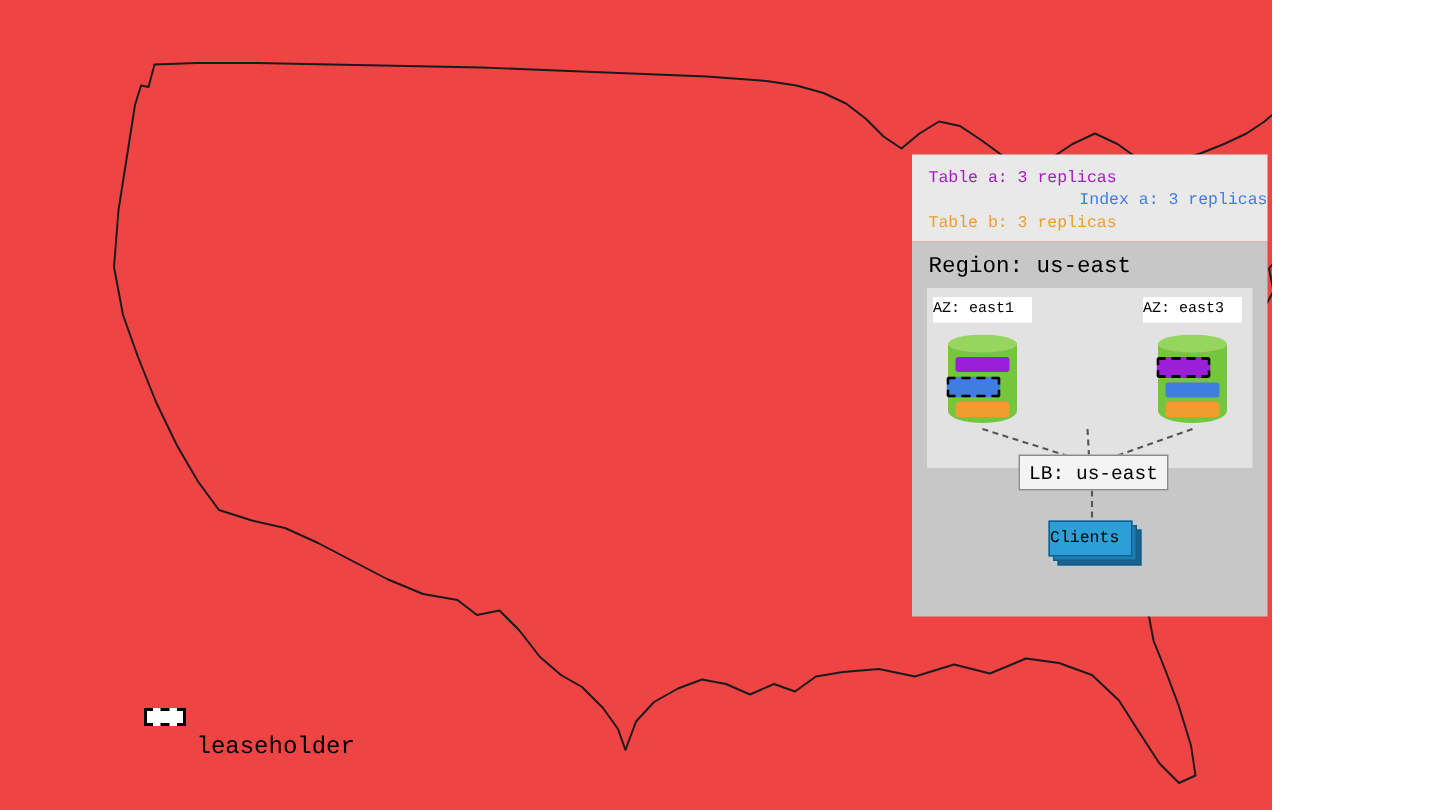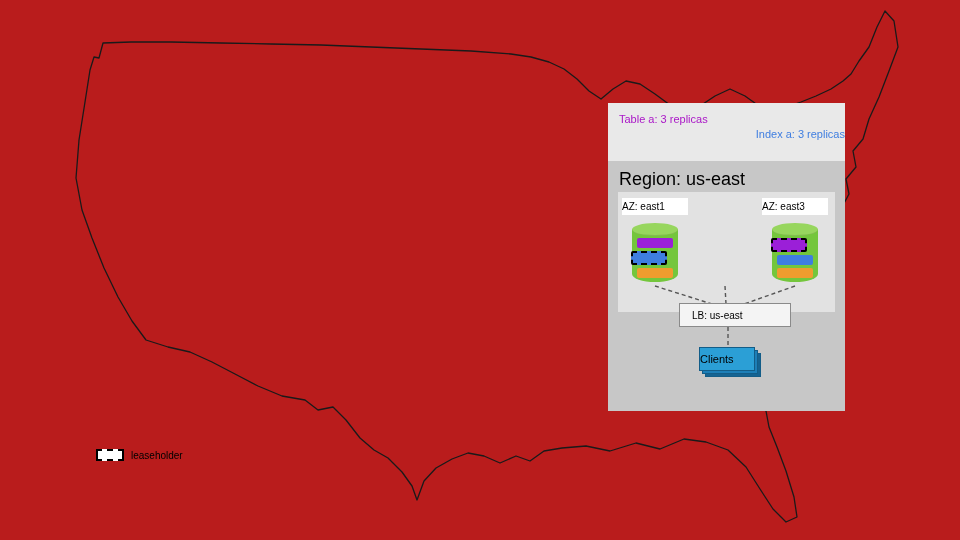--- a/index.html
+++ b/index.html
@@ -1,35 +1,35 @@
 <!DOCTYPE html>
 <html style="--cyl: #74c63c; --cyl-top: #97d65e; --clients: #2b9fd6; --panel-light: #e9e9e9; --panel-region: #c7c7c7; --panel-az: #e2e2e2;"><head>
 <meta charset="utf-8">
 <style>
   html,body { margin:0; padding:0; background:#fff; }
   .stage {
-    position:relative; width:960px; height:540px; overflow:hidden;
-    background:#b91c1c; font-family:Liberation Sans, sans-serif;
+    position:relative; width:848px; height:540px; overflow:hidden;
+    background:#ef4444; font-family:Liberation Mono, monospace;
   }
   .map-svg { position:absolute; left:0; top:0; z-index:0; }
 
   
   .panel-legend {
     position:absolute; left:608px; top:103px; width:237px; height:58px;
     background:var(--panel-light,#e9e9e9); z-index:2; box-sizing:border-box;
     padding:9px 0 0 11px;
   }
   .legend-line { font-size:11px; line-height:15px; white-space:pre; }
 
   
   .panel-region {
     position:absolute; left:608px; top:161px; width:237px; height:250px;
     background:var(--panel-region,#c7c7c7); z-index:2;
   }
-  .region-label { position:absolute; left:11px; top:8px; font-size:18px; color:#000; }
+  .region-label { position:absolute; left:11px; top:8px; font-size:15px; color:#000; }
 
   .az-panel {
     position:absolute; left:10px; top:31px; width:217px; height:120px;
     background:var(--panel-az,#e2e2e2);
   }
   .az-col { position:absolute; top:6px; width:66px; }
   .az-col.c0 { left:4px; } .az-col.c1 { left:74px; } .az-col.c2 { left:144px; }
   .az-label {
     background:#fff; font-size:10px; padding:3px 0;
     color:#000; letter-spacing:0;
@@ -54,39 +54,39 @@
     box-sizing:content-box;
   }
 
   
   .connector-svg { position:absolute; left:0; top:0; z-index:3; pointer-events:none; }
 
   
   .lb-box {
     position:absolute; left:679px; top:303px; width:98px; height:22px;
     background:#f4f4f4; border:1px solid #8a8a8a; z-index:4;
-    display:flex; align-items:center; 
-    font-size:10px; color:#000;padding-left:12px;
+    display:flex; align-items:center; justify-content:center;
+    font-size:13px; color:#000;
   }
 
   
   .clients-stack { position:absolute; left:699px; top:347px; width:56px; height:24px; z-index:4; }
   .clients-layer { position:absolute; width:56px; height:24px; box-sizing:border-box; border:1px solid #135d88; }
   .clients-back2 { left:6px; top:6px; background:#156392; }
   .clients-back1 { left:3px; top:3px; background:#1d7fb8; }
   .clients-main  {
     left:0; top:0; background:var(--clients,#2b9fd6);
     display:flex; align-items:center; justify-content:flex-start;
     font-size:11px; color:#000;
   }
 
   
   .lease-key { position:absolute; left:96px; top:449px; z-index:2; display:flex; align-items:center; gap:7px; }
   .lease-swatch { width:24px; height:8px; border:2px dashed #000; background:#fff; }
-  .lease-label { font-size:10px; color:#000; }
+  .lease-label { font-size:16px; color:#000;margin-top:40px; }
 </style>
 </head>
 <body>
 
 <div class="stage">
 
   <svg class="map-svg" width="960" height="540" viewBox="0 0 960 540">
     <path d="M103 43 L99 58 L94 57 L90 70 L85 102 L79 140 L76 178 L82 210 L92 238 L104 268 L118 297 L132 321 L146 340
          L168 347 L190 352 L212 362 L235 374 L258 386 L282 396 L305 400
          L318 410 L333 407 L346 420 L360 438 L374 450 L388 458 L402 472 L412 486 L417 500
@@ -102,20 +102,21 @@
          L831 89 L816 96 L801 102 L786 107 L773 111
          L759 106 L745 96 L730 89 L715 96 L700 106 L685 111 L670 105 L655 94 L640 84
          L626 81 L613 89 L601 99 L589 91 L577 79 L564 69
          L549 62 L531 57 L511 54
          L471 51 L421 49 L371 47 L321 45 L271 44 L221 43 L171 42 L131 42 Z" fill="none" stroke="#1a1a1a" stroke-width="1.3" stroke-linejoin="round"></path>
   </svg>
 
   <div class="panel-legend">
     <div class="legend-line" style="color: rgb(170, 23, 199);">Table a: 3 replicas</div>
     <div class="legend-line" style="color: rgb(63, 126, 224); text-align: right;">Index a: 3 replicas</div>
+    <div class="legend-line" style="color: rgb(240, 156, 46);">Table b: 3 replicas</div>
   </div>
 
   <div class="panel-region">
     <div class="region-label">Region: us-east</div>
 
     <div class="az-panel">
 
       <div class="az-col c0">
         <div class="az-label">AZ: east1</div>
         <div class="cyl">

